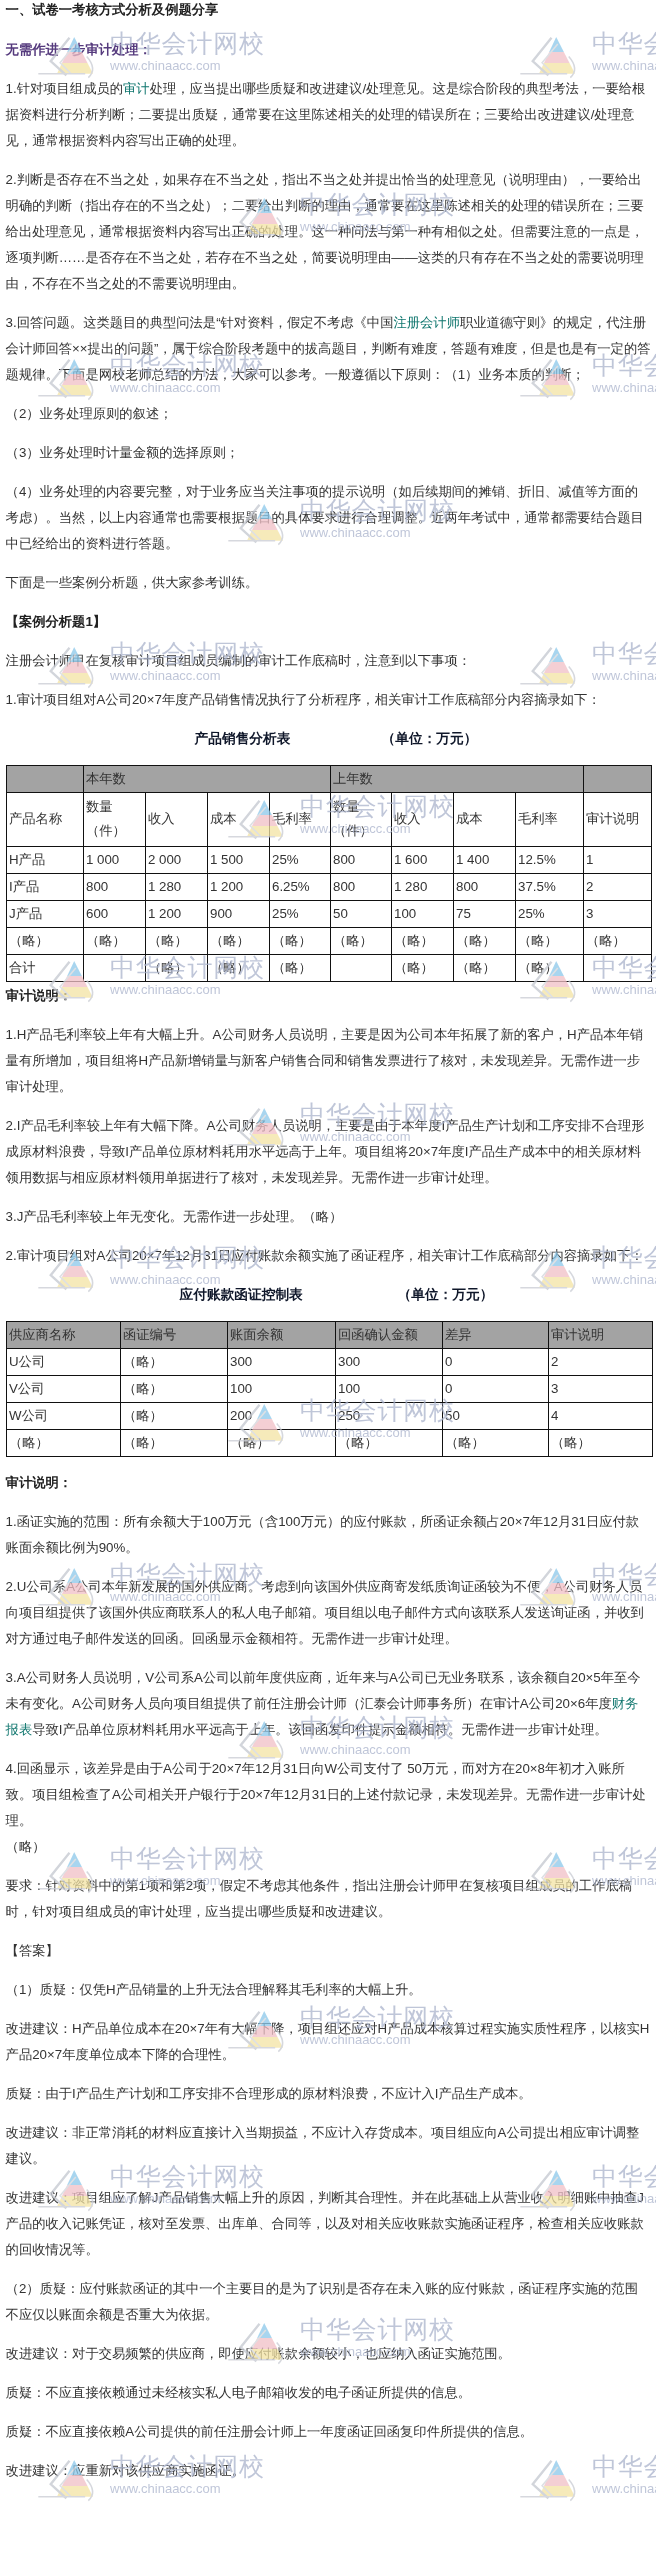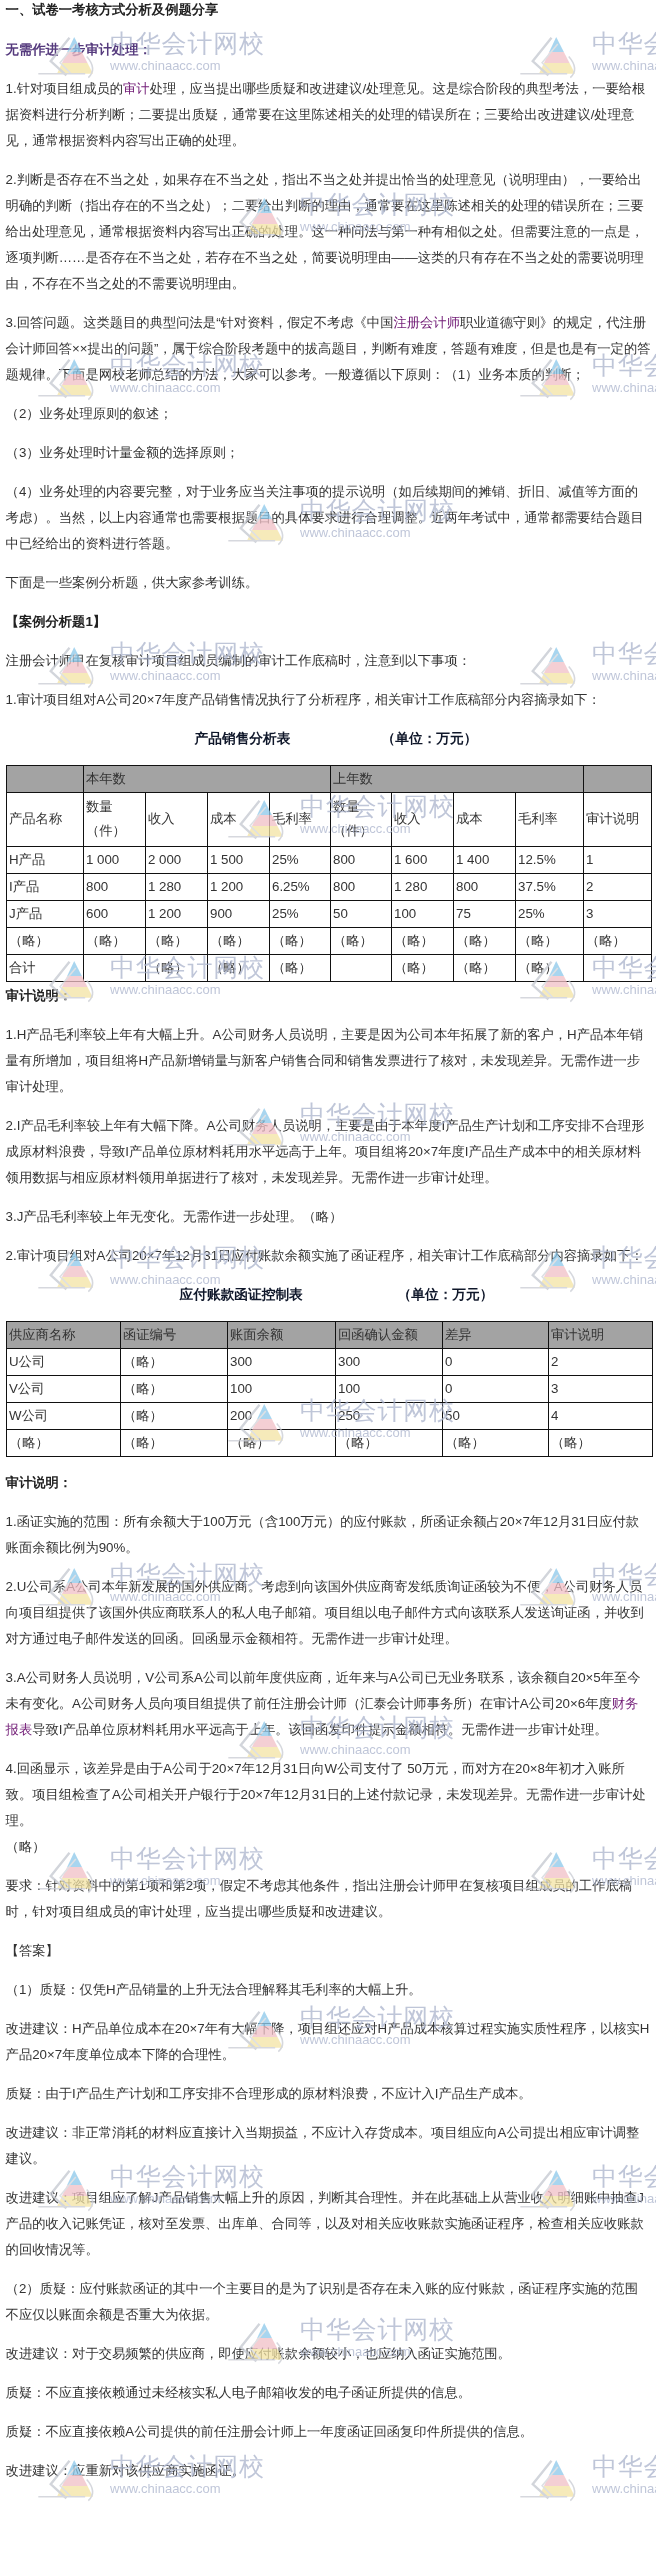--- a/index.html
+++ b/index.html
@@ -3,21 +3,21 @@
 <meta charset="utf-8">
 <style>
   html,body{margin:0;padding:0;background:#fff;}
   body{width:657px;height:2576px;position:relative;overflow:hidden;
        font-family:"Liberation Sans","DejaVu Sans",sans-serif;color:#333;font-size:13.3px;}
   .content{position:relative;padding:0 6.4px 0 5.6px;width:645px;}
   p{margin:0 0 13px;line-height:26px;}
   .page-title{font-weight:bold;line-height:19.3px;margin:0 0 17.7px;color:#222;}
   .subtitle{font-weight:bold;color:#553a7d;}
   .bold{font-weight:bold;color:#222;}
-  a.link{color:#701a75;text-decoration:none;cursor:pointer;}
+  a.link{color:#0f766e;text-decoration:none;cursor:pointer;}
   .tbl-title{position:relative;height:26px;margin:0 0 13px;font-weight:bold;font-size:13.7px;line-height:26px;color:#0f172a;}
   .tbl-title span{position:absolute;top:0;white-space:nowrap;}
   table{border-collapse:collapse;table-layout:fixed;width:646px;margin-left:0.8px;}
   td{border:0.8px solid #111;padding:0 1.6px;vertical-align:middle;line-height:19.3px;color:#333;white-space:nowrap;overflow:hidden;}
   tr.hdr td{background:#a3a3a3;}
   .t1{margin-bottom:1.6px;}
   .t2{margin-bottom:13.7px;border-radius:15px;}
   .t1 tr.sub td{line-height:24px;}
   .blk{display:block;}
   

